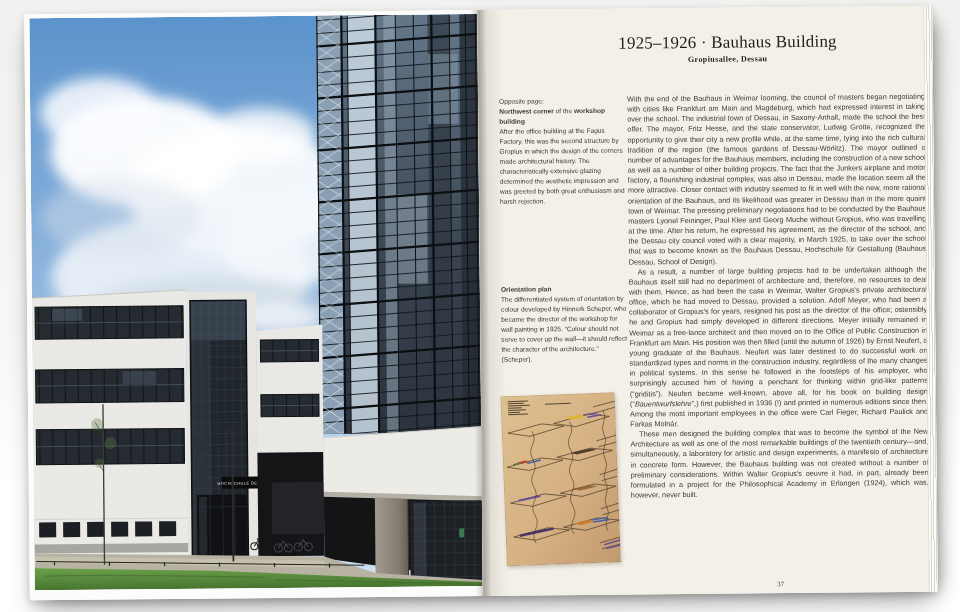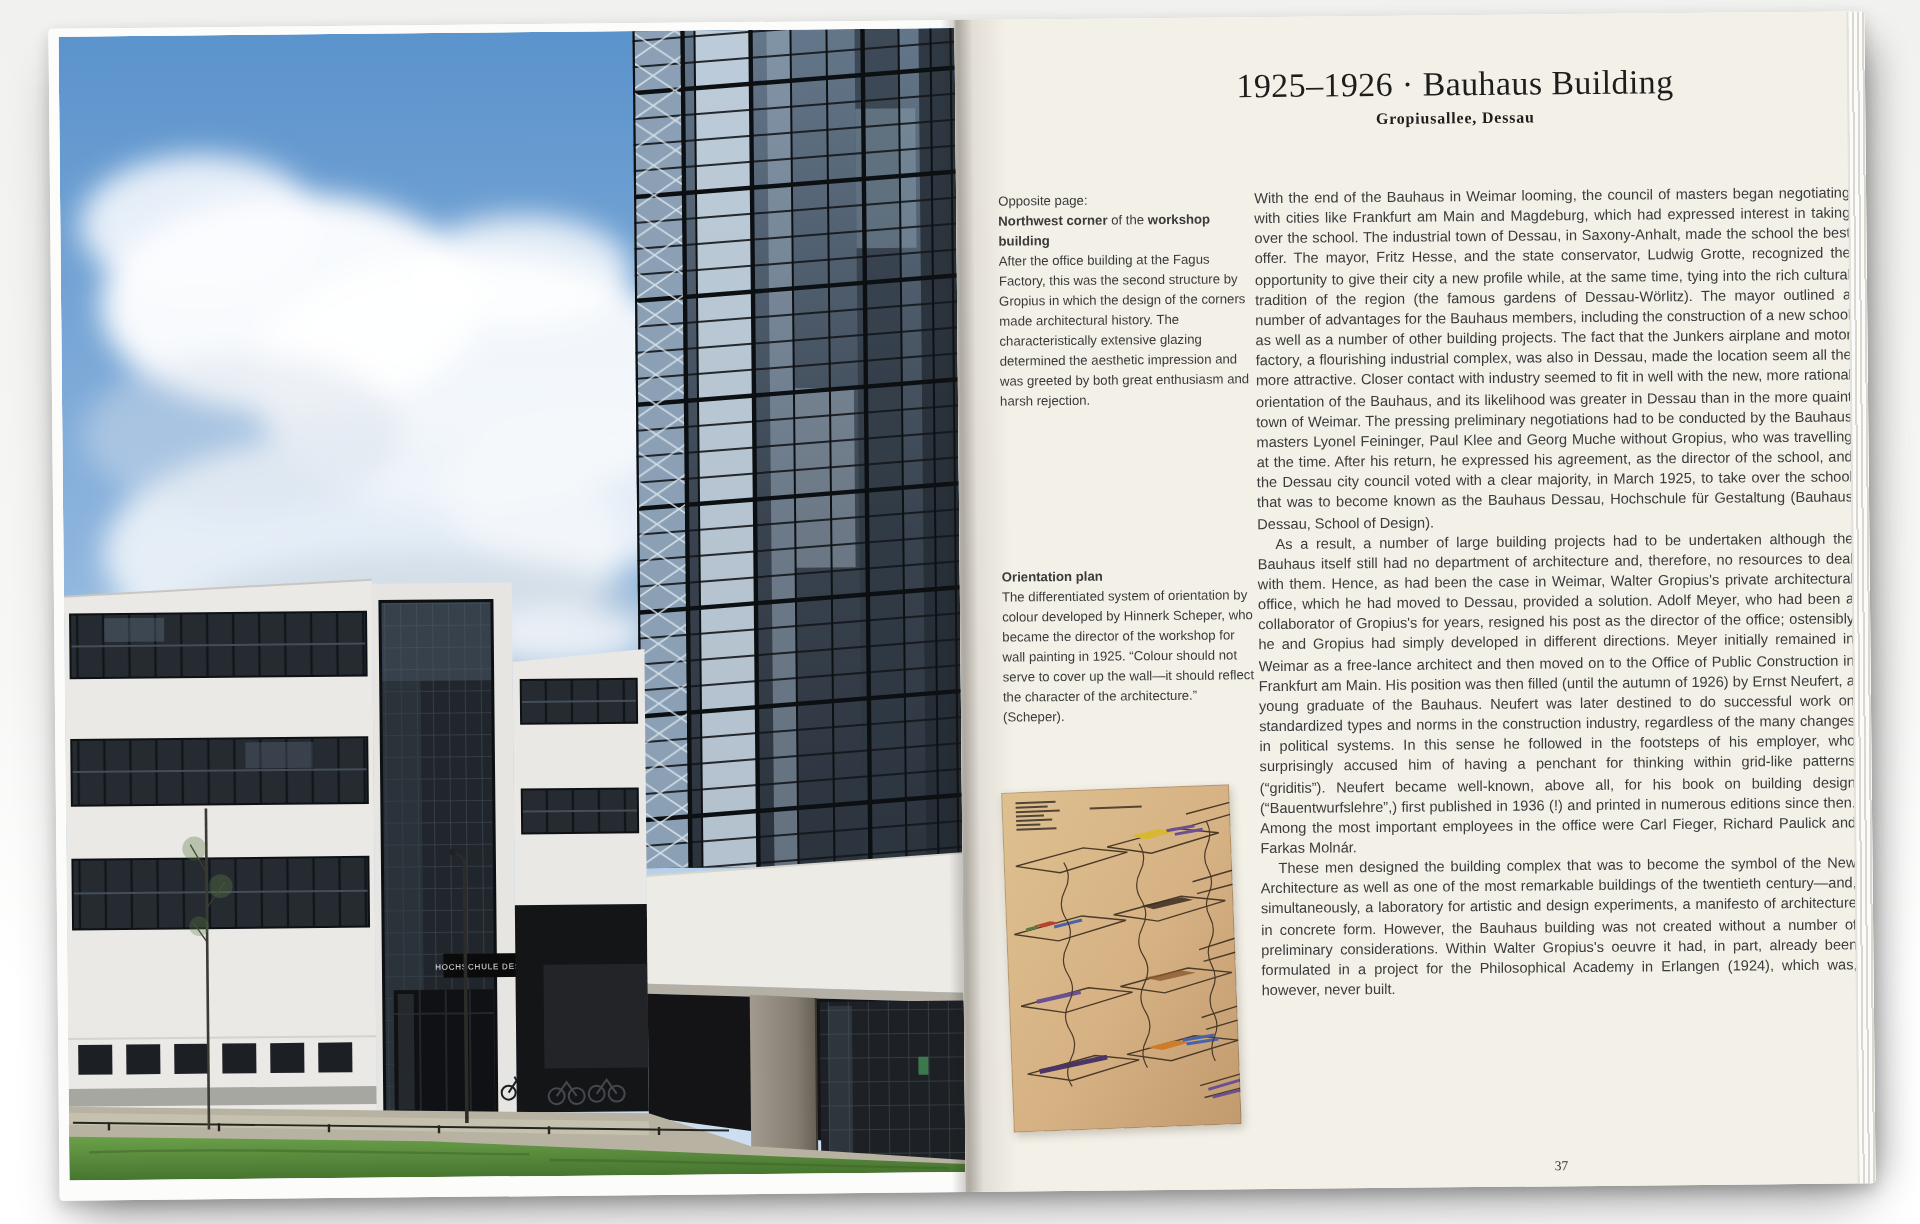--- a/index.html
+++ b/index.html
@@ -34,21 +34,21 @@
   .cap-head{font-weight:bold;}
   .cap1{top:87px;}
   .cap2{top:275px;}
   .inset{position:absolute;left:22px;top:385px;width:114px;height:170px;transform:rotate(-1.6deg);
     box-shadow:1px 2px 4px rgba(80,60,40,.25);}
   .inset svg{width:100%;height:100%;display:block;}
   .bodycol{position:absolute;left:149px;top:86px;width:298px;color:#3b3b3b;
     font-size:7.3px;line-height:10.15px;text-align:justify;}
   .bodycol p{margin:0;}
   .bodycol p + p{text-indent:9px;}
-  .i{}
+  .i{font-style:italic;}
   .b{font-weight:bold;}
   .pageno{position:absolute;left:149px;top:573px;width:298px;text-align:center;
     font-family:"Liberation Serif",serif;font-size:6.8px;color:#333;}
 </style>
 </head>
 <body>
 
 <div class="book">
 
   <div class="page-left">

